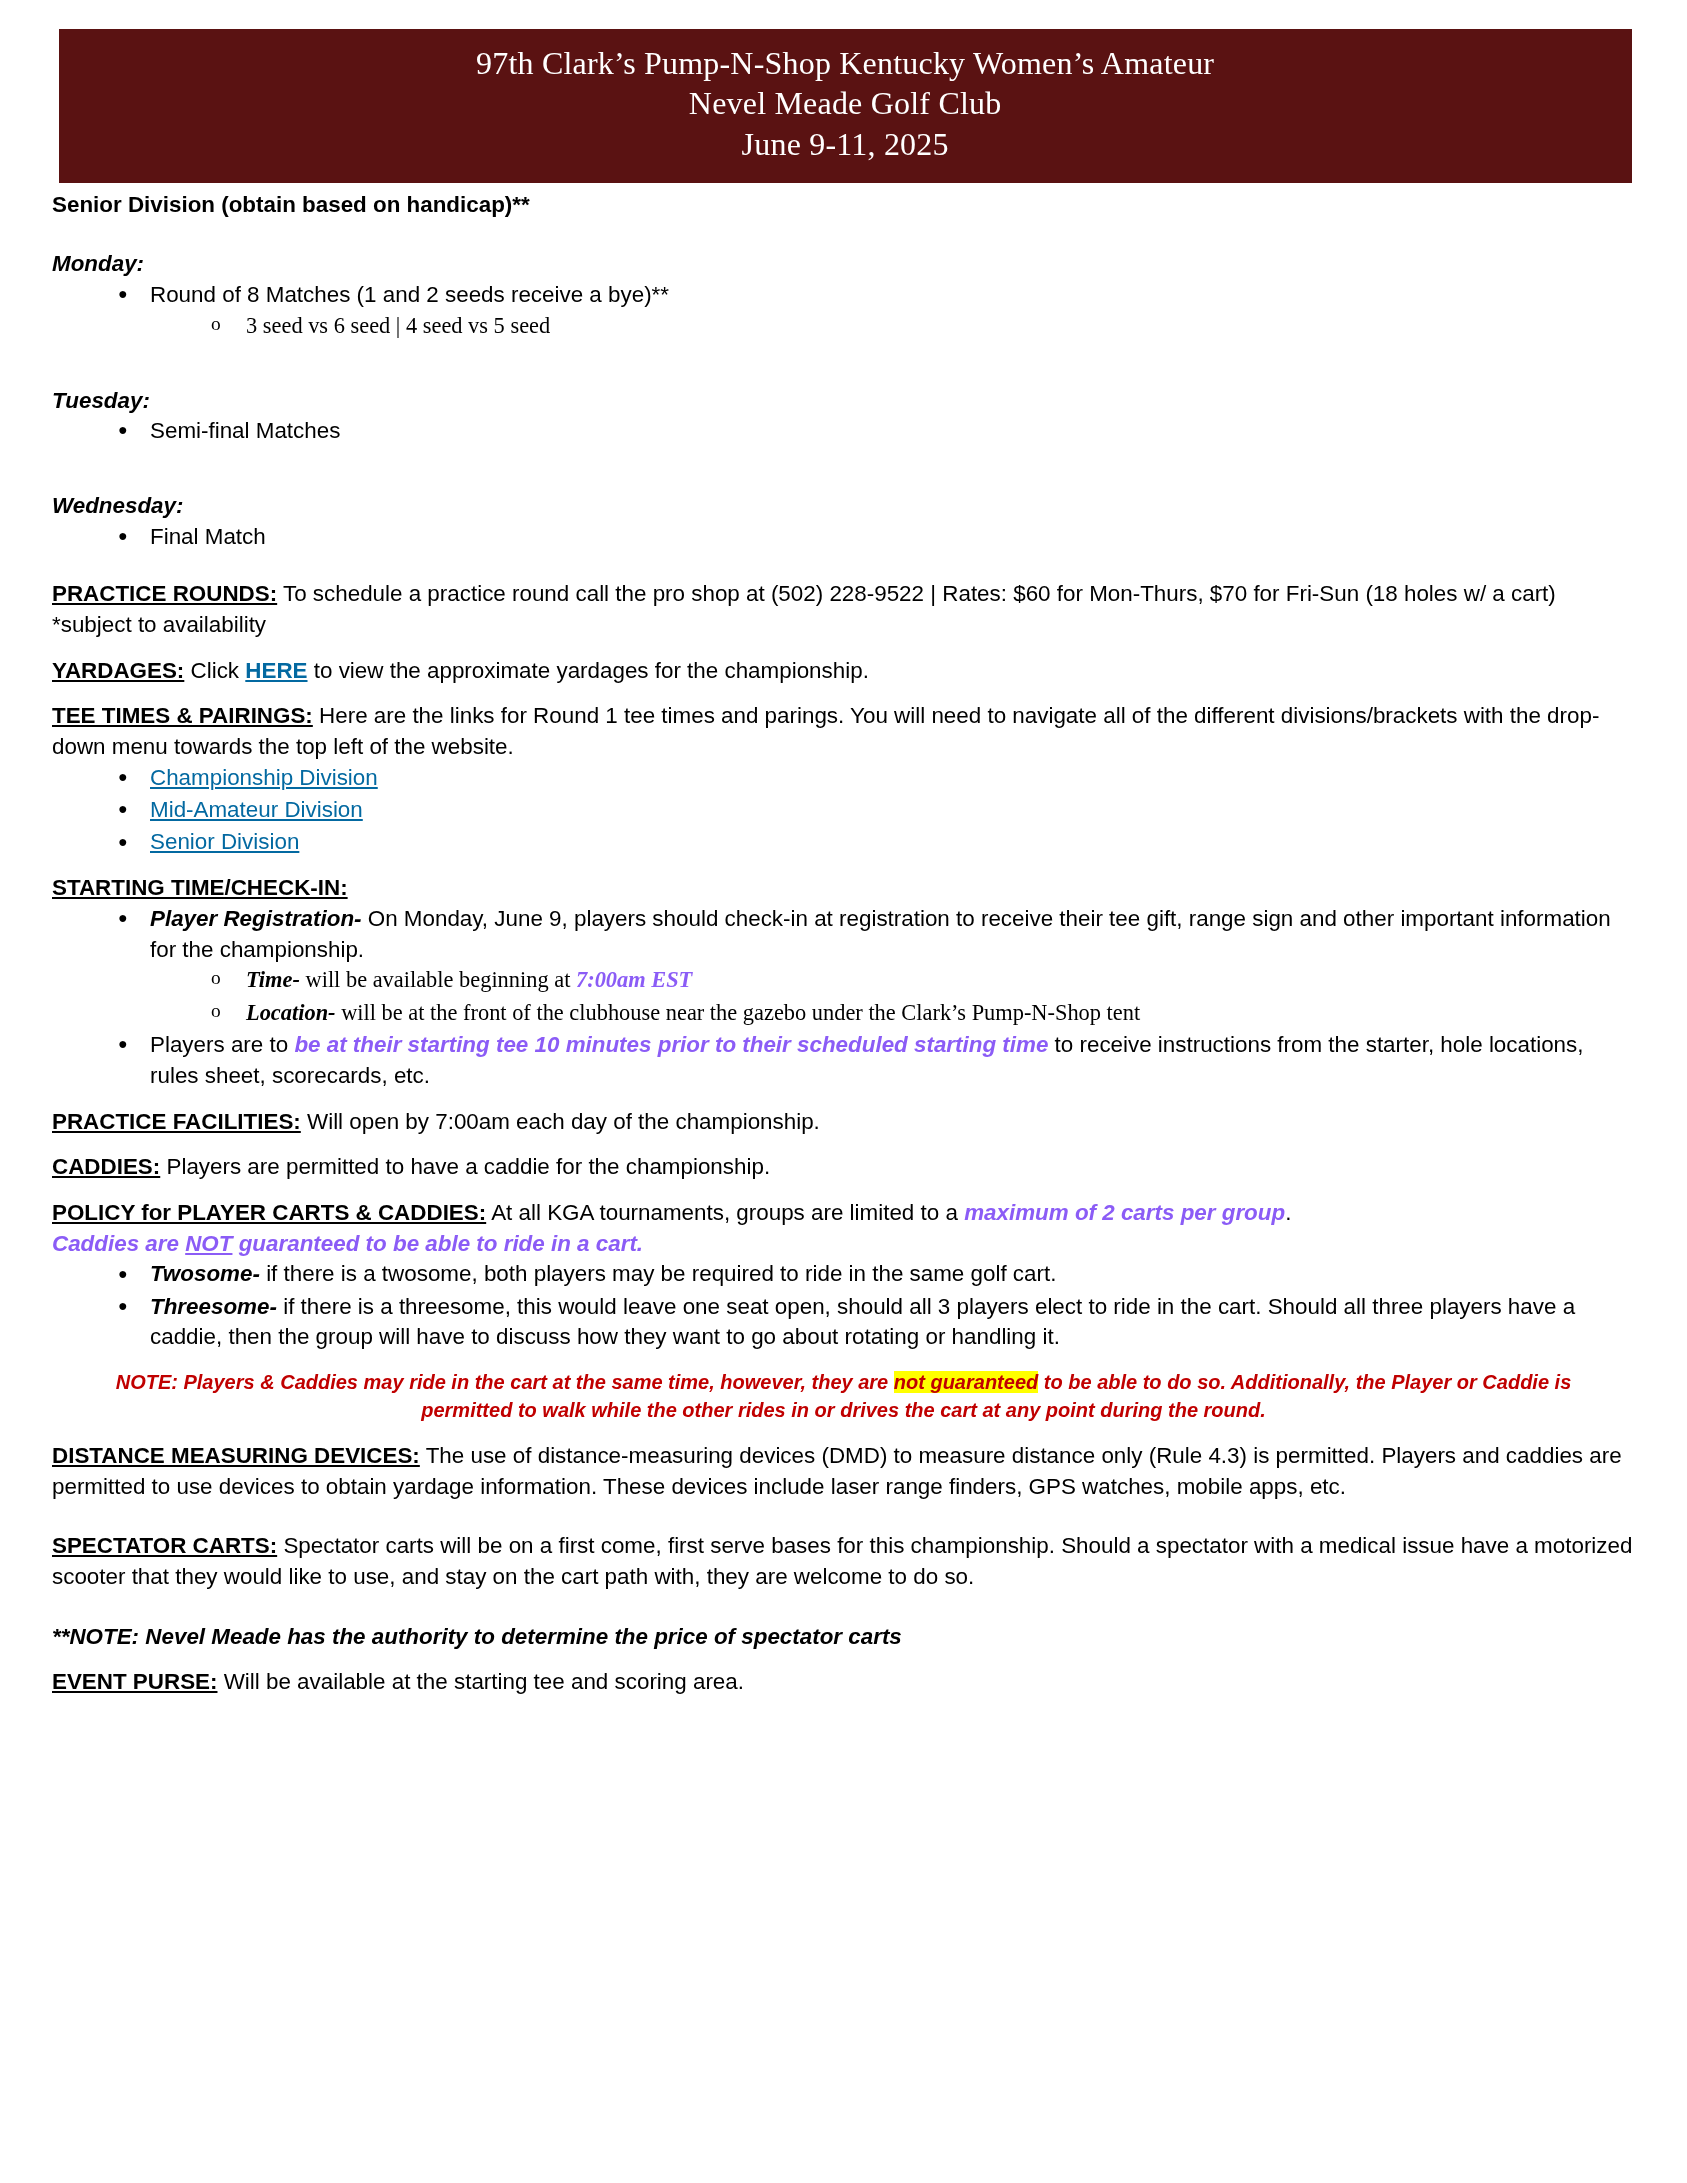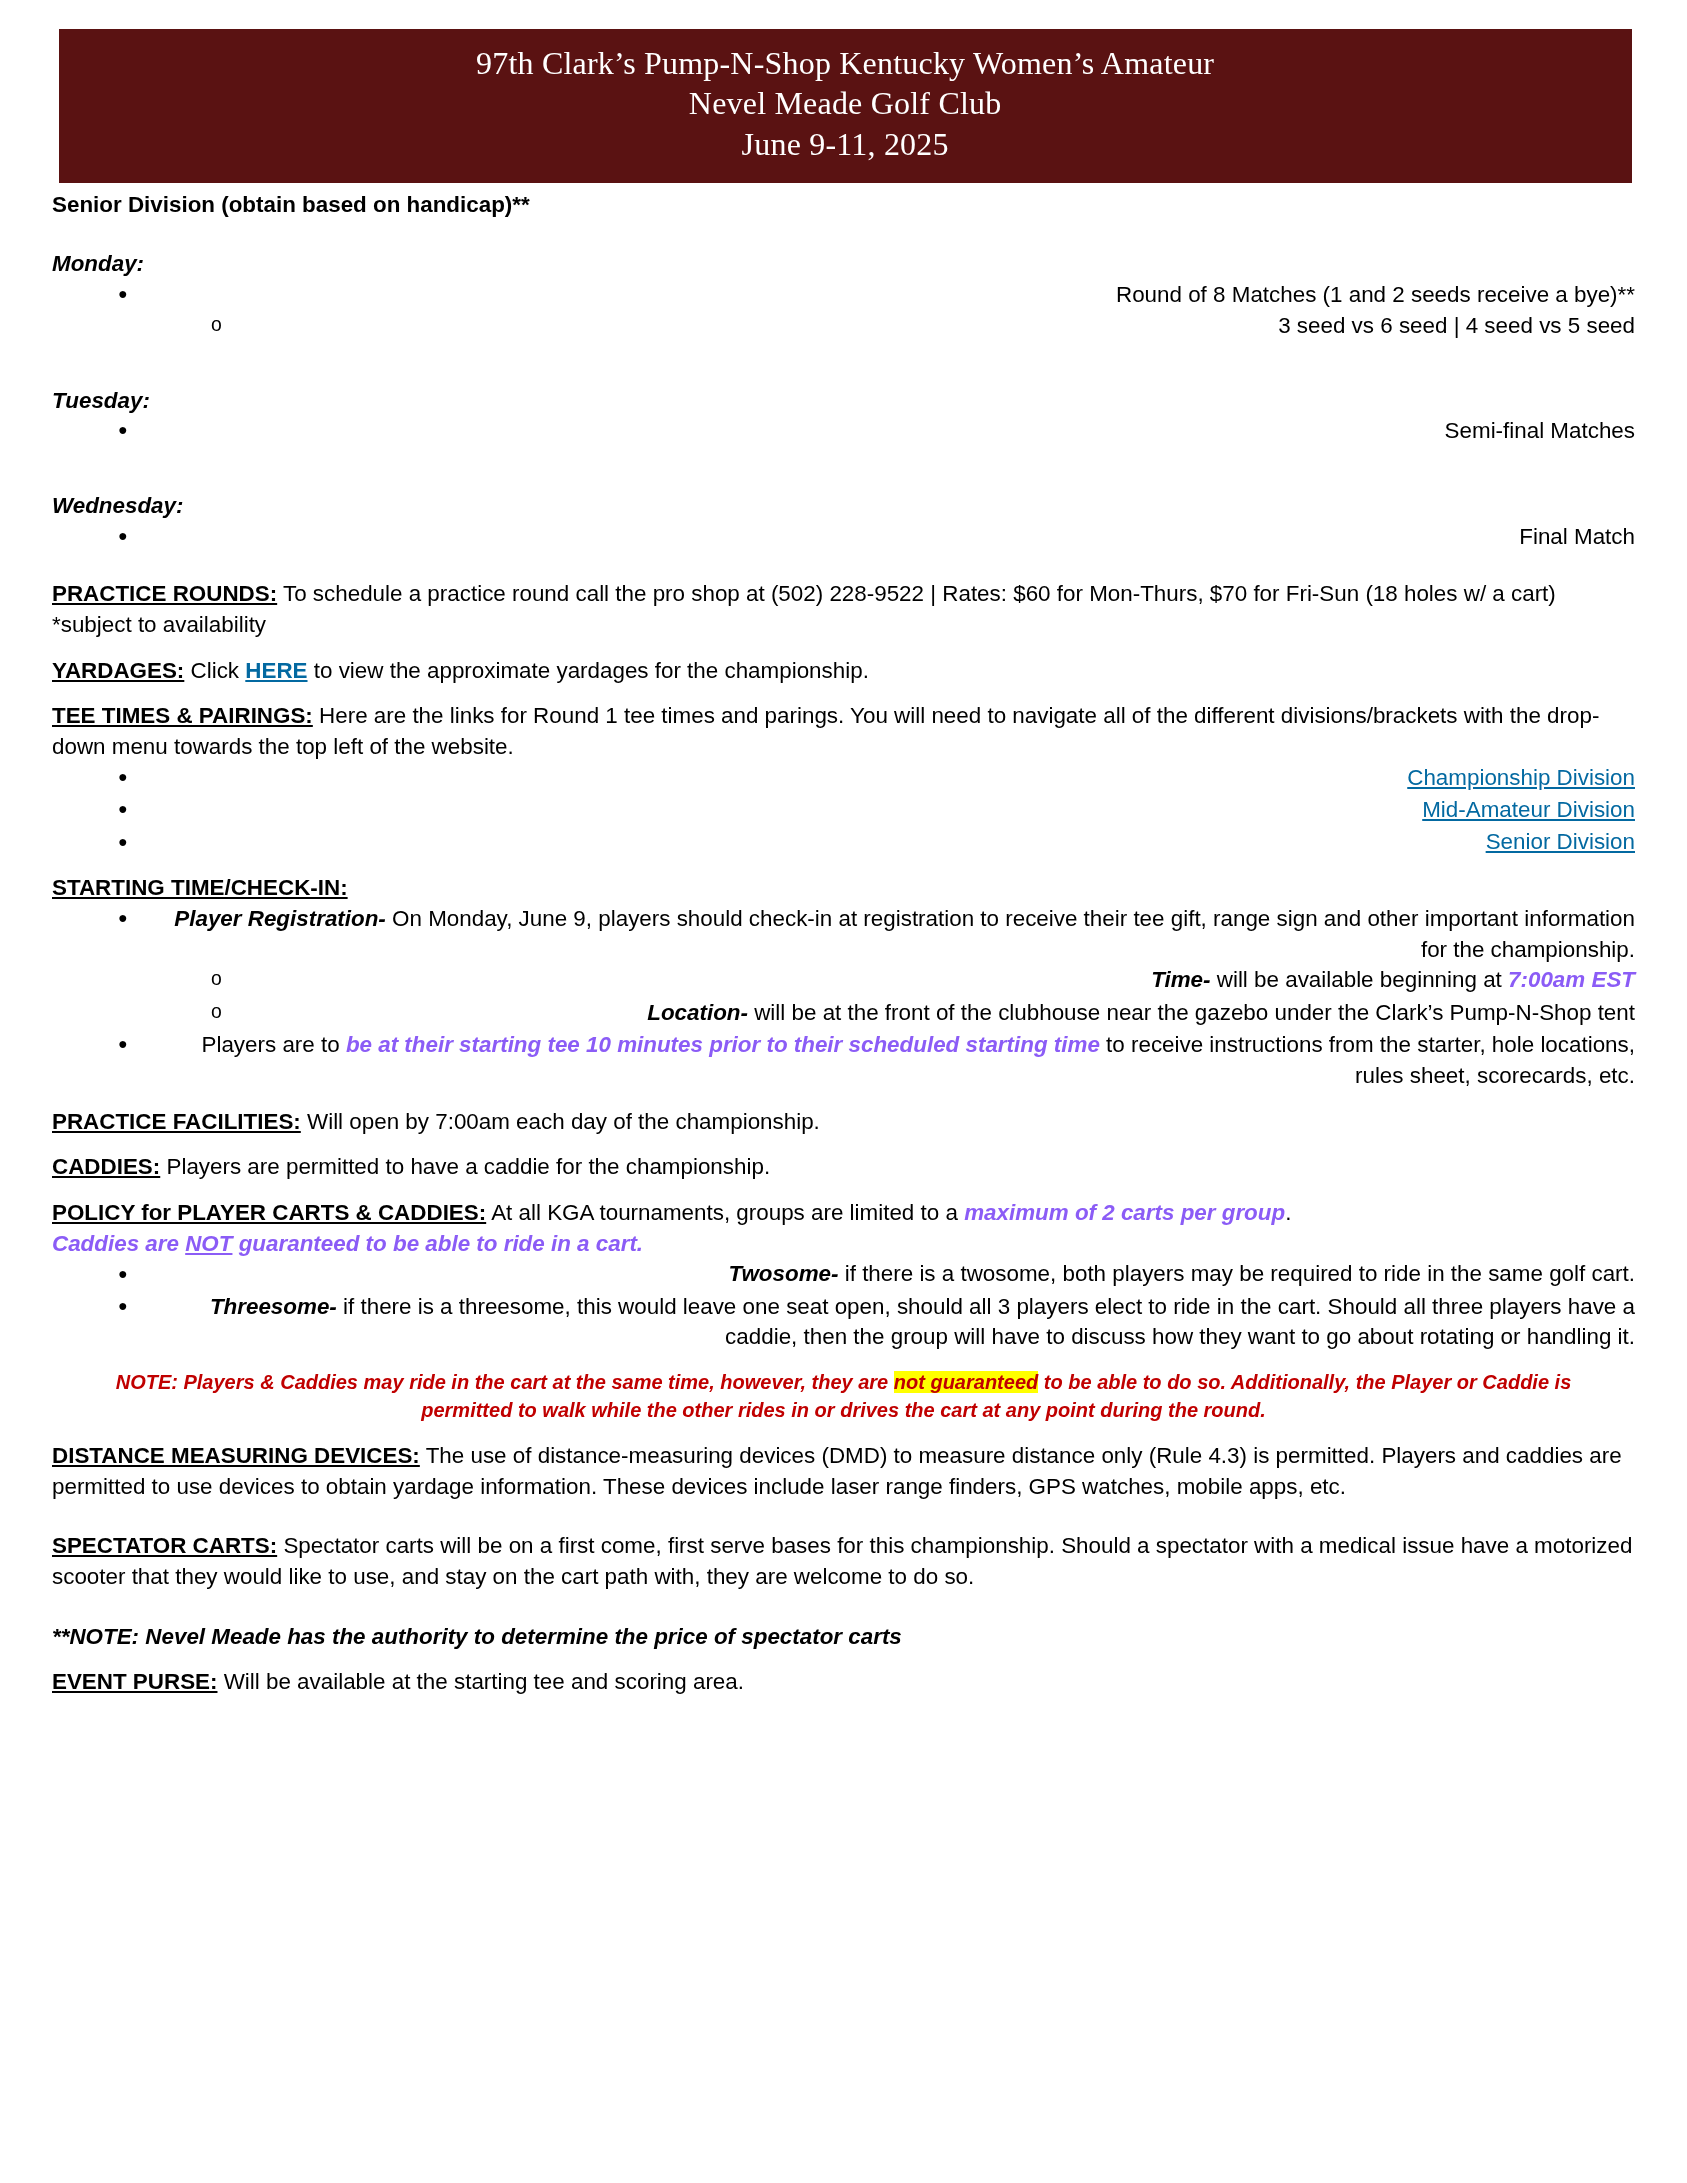--- a/index.html
+++ b/index.html
@@ -63,34 +63,34 @@
 
   ul.lvl1 {
     list-style: none;
     margin: 0;
     padding: 0 0 0 66px;
   }
   ul.lvl1 > li {
     position: relative;
     padding-left: 32px;
     margin: 0 0 1.7px 0;
-    text-align: right;
   }
   ul.lvl1 > li::before {
     content: "\25CF";
     position: absolute;
     left: 0;
     top: -0.8px;
     font-size: 16px;
     line-height: 1.9;
   }
   ul.lvl2 {
     list-style: none;
     margin: 0;
     padding: 0 0 0 61px;
+    font-family: Liberation Serif, serif;
   }
   ul.lvl2 > li {
     position: relative;
     padding-left: 35px;
     margin: 0 0 1.7px 0;
   }
   ul.lvl2 > li::before {
     content: "o";
     position: absolute;
     left: 0;

